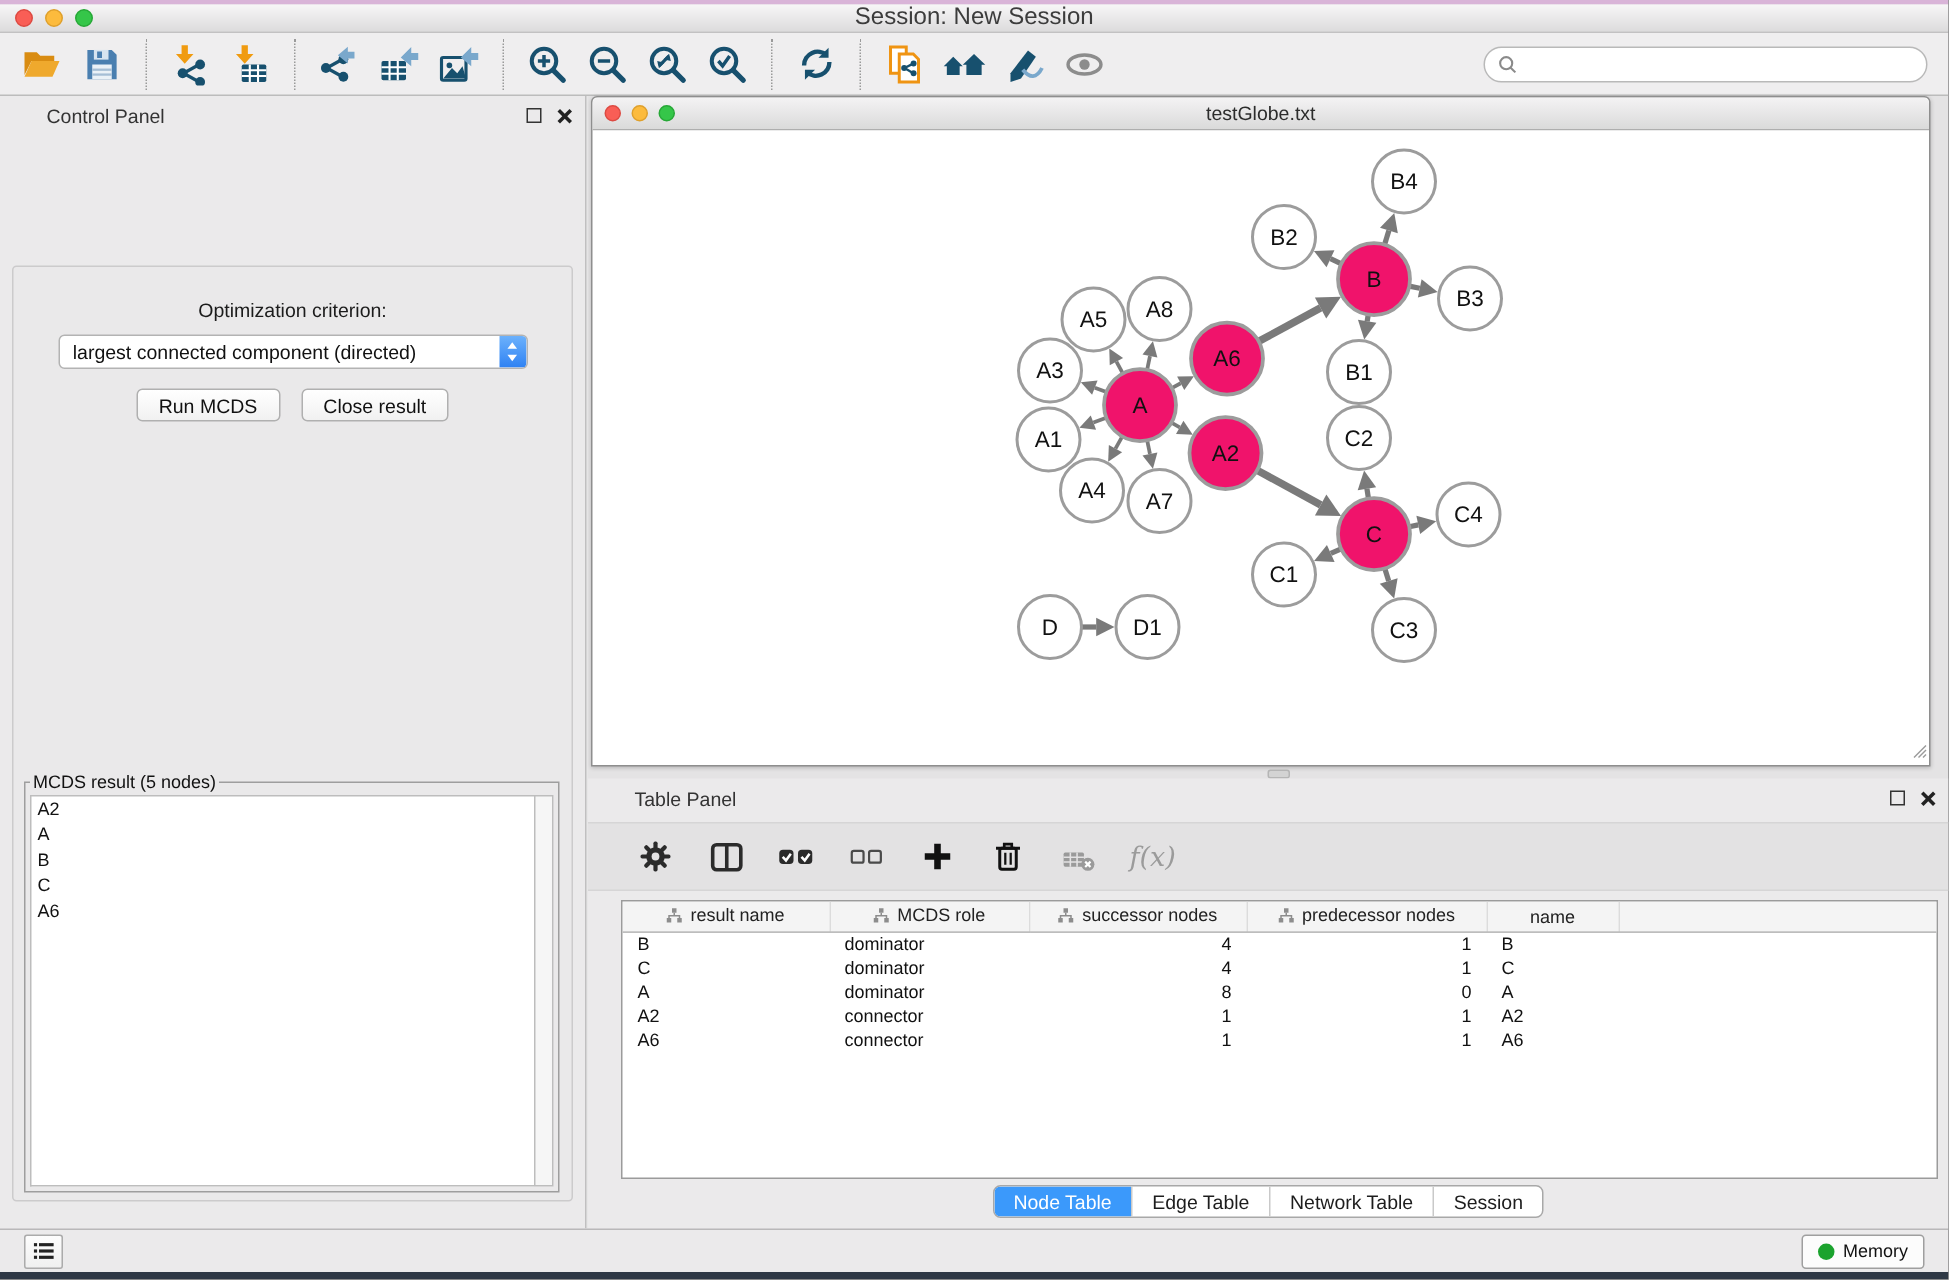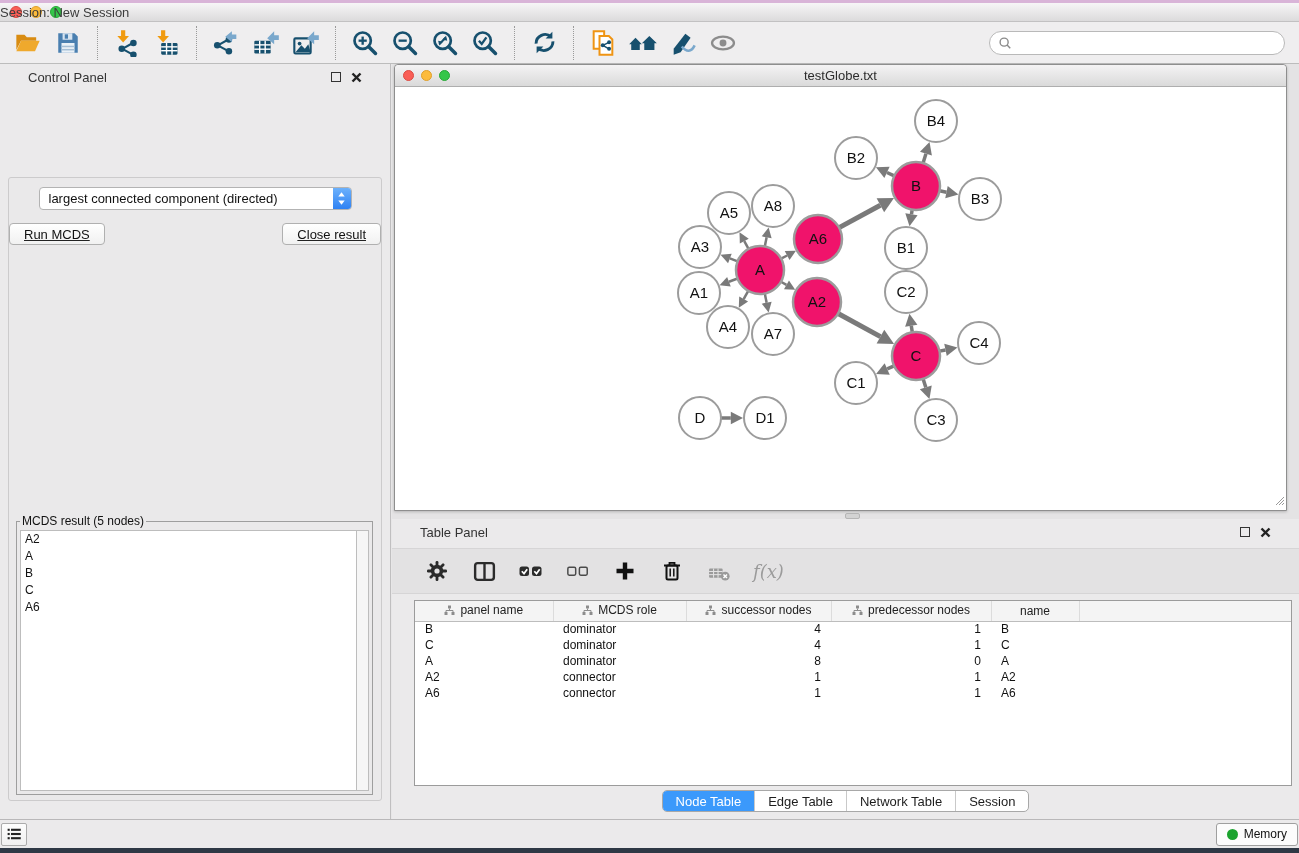--- a/index.html
+++ b/index.html
@@ -15,21 +15,21 @@
     position:absolute; left:0; top:3px; right:0; height:19px;
     background:linear-gradient(#f7f6f7,#dcdbdc); border-bottom:1px solid #c2c1c2;
     display:flex; align-items:center;
   }
   .lights { display:flex; gap:8px; margin-left:10px; }
   .light { width:12px; height:12px; border-radius:50%; }
   .light.red    { background:#f95e56; border:1px solid #dd4a42; }
   .light.yellow { background:#fcbb3d; border:1px solid #dfa02c; }
   .light.green  { background:#35c649; border:1px solid #27a837; }
   .titlebar .title {
-    position:absolute; left:0; right:0; text-align:left; color:#3c3c3c; font-size:13px;
+    position:absolute; left:0; right:0; text-align:center; color:#3c3c3c; font-size:16px;
   }
   
   .toolbar {
     position:absolute; left:0; top:22px; right:0; height:42px;
     background:#efeeef; border-bottom:1px solid #bcbcbc;
     display:flex; align-items:center; padding:0 8px;
   }
   .tbtn { width:40px; height:36px; display:flex; align-items:center; justify-content:center; }
   .tbtn svg { display:block; }
   .sep { width:0; height:34px; border-left:1px dotted #9a9a9a; margin:0 9px; }
@@ -39,21 +39,21 @@
     display:flex; align-items:center; padding-left:8px; margin-right:6px;
   }
   .search-box input { border:none; outline:none; flex:1; height:18px; font-size:12px; background:transparent; }
   
   .control-panel {
     position:absolute; left:0; top:64px; width:391px; bottom:34px;
     background:#ebeaeb; border-right:1px solid #c0bfc0;
   }
   .panel-header {
     height:26px; display:flex; align-items:center; justify-content:space-between;
-    padding:0 28px; font-size:13px; color:#333;
+    padding:0 8px; font-size:13px; color:#333;margin-left:23px;
   }
   .panel-controls { display:flex; align-items:center; gap:10px; }
   .float-icon { width:10px; height:10px; border:1.6px solid #333; display:inline-block; }
   .close-icon svg { display:block; }
   .tabs-row { display:flex; justify-content:center; height:24px; position:relative; z-index:2; }
   .tabset {
     display:inline-flex; background:#fff; border:1px solid #a8a8a8; border-radius:5px;
     overflow:hidden; height:22px;
   }
   .tabset .tab {
@@ -69,21 +69,21 @@
   .opt-label { text-align:center; margin-top:21px; font-size:13px; color:#1c1c1c; }
   .dropdown {
     width:313px; height:23px; margin:9px auto 0 auto; background:#fff;
     border:1px solid #b3b3b3; border-radius:4px; display:flex; align-items:center; overflow:hidden;
   }
   .dd-text { flex:1; padding-left:9px; font-size:13px; color:#111; white-space:nowrap; }
   .dd-stepper {
     width:18px; height:100%; background:linear-gradient(#6cb1fc,#2f82f3);
     display:flex; align-items:center; justify-content:center;
   }
-  .btn-row { display:flex; justify-content:space-between; gap:14px; margin-top:13px;text-decoration:underline; }
+  .btn-row { display:flex; justify-content:center; gap:14px; margin-top:13px; }
   .pushbtn {
     font-family:"Liberation Sans", sans-serif; font-size:13px; color:#111;
     background:linear-gradient(#ffffff,#f1f1f1); border:1px solid #b0b0b0; border-radius:4px;
     padding:2px 14px; height:22px;
   }
   .result-box {
     position:absolute; left:7px; right:8px; top:336px; bottom:5px;
     border:1px solid #9e9e9e; padding:0; margin:0;
   }
   .result-box legend { font-size:12px; color:#111; margin-left:3px; padding:0 2px; }
@@ -142,21 +142,21 @@
   table.datatable th:last-child { border-right:none; }
   table.datatable th .th-inner { display:inline-flex; align-items:center; gap:5px; }
   table.datatable td {
     height:16px; font-size:12px; color:#111; padding:0 10px; white-space:nowrap; overflow:hidden;
   }
   td.a-l { text-align:left; } td.a-r { text-align:right; }
   .tp-tabs-row { position:absolute; left:0; right:0; top:271px; display:flex; justify-content:center; }
   
   .statusbar {
     position:absolute; left:0; right:0; bottom:5px; height:29px; background:#ebeaeb;
-    border-top:1px solid #b9b8b9; display:flex; align-items:center; padding:0 1px;
+    border-top:1px solid #b9b8b9; display:flex; align-items:center; padding:0 16px;
     justify-content:space-between;
   }
   .sb-left-btn {
     width:26px; height:23px; border:1px solid #ababab; background:linear-gradient(#fdfdfd,#f0f0f0);
     display:flex; align-items:center; justify-content:center; border-radius:2px;
   }
   .memory-btn {
     height:23px; border:1px solid #9f9f9f; background:#fcfcfc; border-radius:3px;
     display:flex; align-items:center; gap:6px; padding:0 10px; font-size:12px; color:#111;
   }
@@ -347,20 +347,21 @@
           <svg width="11" height="11" viewBox="0 0 11 11">
               <g stroke="#222" stroke-width="2.4">
                 <line x1="1.5" y1="1.5" x2="9.5" y2="9.5"></line>
                 <line x1="9.5" y1="1.5" x2="1.5" y2="9.5"></line>
               </g>
             </svg>
         </span>
       </span>
     </div>
     <div class="cp-content">
+      <div class="opt-label">Optimization criterion:</div>
       <div class="dropdown">
         <span class="dd-text">largest connected component (directed)</span>
         <span class="dd-stepper">
           <svg width="9" height="15" viewBox="0 0 9 15">
               <path d="M4.5 1.2l3.2 4.3H1.3z" fill="#fff"></path>
               <path d="M4.5 13.8L1.3 9.5h6.4z" fill="#fff"></path>
             </svg>
         </span>
       </div>
       <div class="btn-row">
@@ -669,21 +670,21 @@
                     <svg width="11" height="11" viewBox="0 0 11 11">
                       <g fill="#8d8d8d">
                         <rect x="4" y="0.5" width="3" height="3"></rect>
                         <rect x="0.5" y="7" width="3" height="3"></rect>
                         <rect x="7.5" y="7" width="3" height="3"></rect>
                       </g>
                       <g stroke="#8d8d8d" stroke-width="1" fill="none">
                         <path d="M5.5 3.5v2M2 7V5.5h7V7"></path>
                       </g>
                     </svg>
-                    <span>panel name</span>
+                    <span>result name</span>
                   </span></th>
                 <th><span class="th-inner">
                     <svg width="11" height="11" viewBox="0 0 11 11">
                       <g fill="#8d8d8d">
                         <rect x="4" y="0.5" width="3" height="3"></rect>
                         <rect x="0.5" y="7" width="3" height="3"></rect>
                         <rect x="7.5" y="7" width="3" height="3"></rect>
                       </g>
                       <g stroke="#8d8d8d" stroke-width="1" fill="none">
                         <path d="M5.5 3.5v2M2 7V5.5h7V7"></path>

